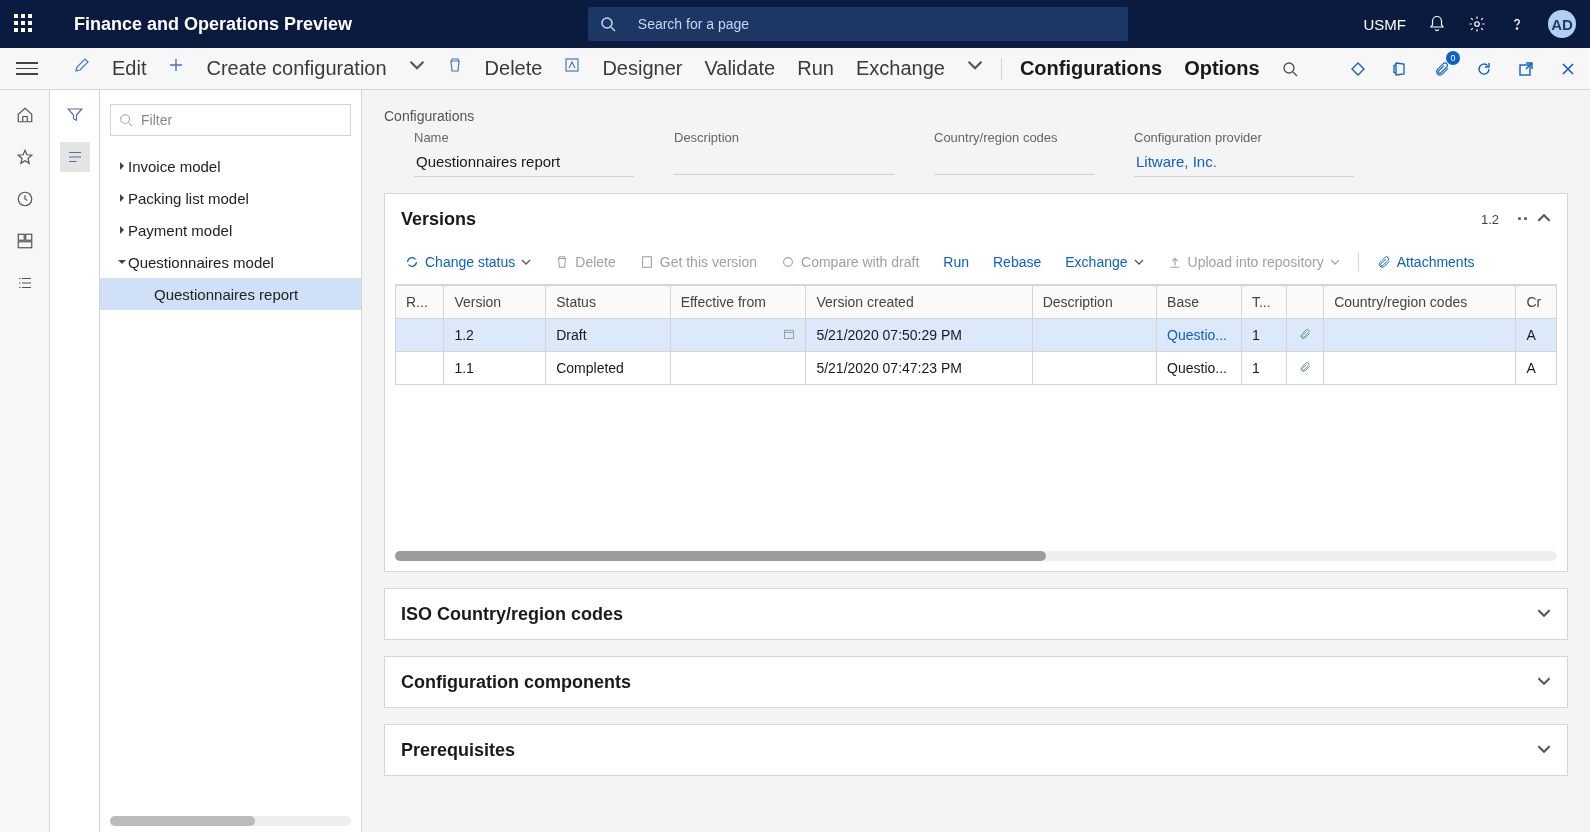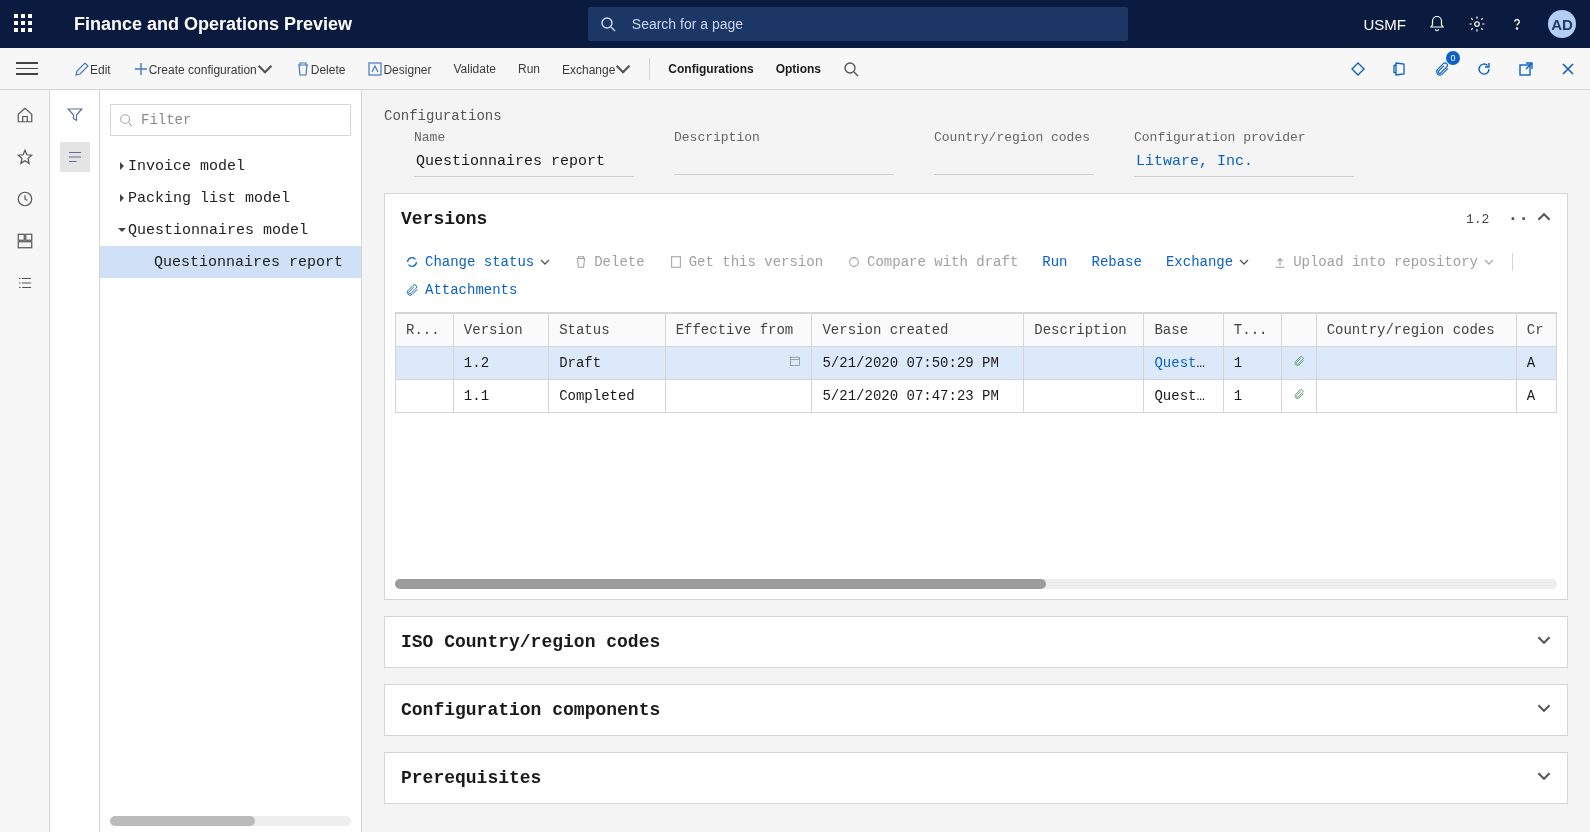--- a/index.html
+++ b/index.html
@@ -16,40 +16,40 @@
   }
   * { box-sizing: border-box; }
   html, body { margin: 0; padding: 0; height: 100%; font-family: "Segoe UI", Arial, sans-serif; font-size: 14px; color: var(--text); background: var(--bg); }
   body { width: 1590px; height: 832px; overflow: hidden; position: relative; }
 
   
   .topbar { height: 48px; background: var(--nav-dark); color: #fff; display: flex; align-items: center; padding: 0 14px; gap: 20px; }
   .topbar .waffle { width: 20px; height: 20px; display: grid; grid-template-columns: repeat(3,4px); grid-template-rows: repeat(3,4px); gap: 3px; cursor: pointer; }
   .topbar .waffle span { background: #fff; }
   .topbar .title { font-size: 18px; font-weight: 600; margin-left: 20px; }
-  .topbar .search { margin-left: auto; margin-right: auto; width: 540px; height: 34px; background: #1c3766; border-radius: 2px; display: flex; align-items: center; padding: 0 12px; gap: 16px; color: #c9d6ee; }
+  .topbar .search { margin-left: auto; margin-right: auto; width: 540px; height: 34px; background: #1c3766; border-radius: 2px; display: flex; align-items: center; padding: 0 12px; gap: 22px; color: #c9d6ee; }
   .topbar .search svg { width: 16px; height: 16px; }
   .topbar .right { display: flex; align-items: center; gap: 22px; }
   .topbar .icon { cursor: pointer; display: flex; align-items: center; }
   .topbar .avatar { width: 28px; height: 28px; border-radius: 50%; background: #b1cff3; color: #233a66; font-size: 15px; font-weight: 600; display: flex; align-items: center; justify-content: center; }
 
   
   .actionbar { height: 42px; background: var(--toolbar-bg); border-bottom: 1px solid var(--border); display: flex; align-items: center; padding: 0 8px 0 16px; gap: 2px; }
   .actionbar .hamburger { width: 22px; height: 22px; display: flex; flex-direction: column; justify-content: center; gap: 4px; cursor: pointer; margin-right: 24px; }
   .actionbar .hamburger span { height: 1.5px; background: #444; }
-  .actionbar .act { display: flex; align-items: flex-end; gap: 0; padding: 4px 10px; cursor: pointer; color: #3a3a3a; font-size: 12px; }
+  .actionbar .act { display: flex; align-items: flex-start; gap: 22px; padding: 4px 10px; cursor: pointer; color: #3a3a3a; font-size: 20px; }
   .actionbar .act svg { width: 16px; height: 16px; }
   .actionbar .act.bold { font-weight: 600; color: #1a1a1a; }
   .actionbar .sep { width: 1px; height: 22px; background: var(--border); margin: 0 6px; }
   .actionbar .right-icons { margin-left: auto; display: flex; align-items: center; gap: 14px; }
   .actionbar .right-icons .ricon { width: 28px; height: 28px; display: flex; align-items: center; justify-content: center; color: var(--link); cursor: pointer; position: relative; }
   .badge { position: absolute; top: -4px; right: -4px; min-width: 14px; height: 14px; border-radius: 7px; background: var(--link); color: #fff; font-size: 9px; display: flex; align-items: center; justify-content: center; }
 
   
-  .shell { display: flex; height: calc(100% - 48px - 42px); font-family: Liberation Mono, monospace; }
+  .shell { display: flex; height: calc(100% - 48px - 42px); }
   .leftrail { width: 50px; background: var(--toolbar-bg); border-right: 1px solid var(--border); display: flex; flex-direction: column; align-items: center; padding-top: 14px; gap: 20px; }
   .leftrail .ricon { width: 22px; height: 22px; color: #555; cursor: pointer; display: flex; align-items: center; justify-content: center; }
 
   .filterbar { width: 50px; border-right: 1px solid var(--border); background: #fff; display: flex; flex-direction: column; align-items: center; padding-top: 10px; gap: 12px; }
   .filterbar .ficon { width: 30px; height: 30px; display: flex; align-items: center; justify-content: center; cursor: pointer; color: #5b6e9e; }
   .filterbar .ficon.active { background: #e4e4e4; }
 
   .navpane { width: 262px; border-right: 1px solid var(--border); background: #fff; display: flex; flex-direction: column; }
   .navpane .filterbox { margin: 14px 10px 8px 10px; height: 32px; border: 1px solid var(--border); display: flex; align-items: center; padding: 0 8px; gap: 8px; color: #888; }
   .tree { flex: 1; overflow: auto; padding-top: 6px; }
@@ -306,20 +306,28 @@
           </span>
           <span>Invoice model</span>
         </div>
         <div class="tree-item">
           <span class="caret">
             <svg width="8" height="8" viewBox="0 0 8 8">
               <path d="M2 0l4 4-4 4z" fill="#444"></path>
             </svg>
           </span>
           <span>Packing list model</span>
+        </div>
+        <div class="tree-item">
+          <span class="caret">
+            <svg width="8" height="8" viewBox="0 0 8 8">
+              <path d="M2 0l4 4-4 4z" fill="#444"></path>
+            </svg>
+          </span>
+          <span>Payment model</span>
         </div>
         <div class="tree-item">
           <span class="caret">
             <svg width="8" height="8" viewBox="0 0 8 8">
               <path d="M0 2l4 4 4-4z" fill="#444"></path>
             </svg>
           </span>
           <span>Questionnaires model</span>
         </div>
         <div class="tree-item level2 selected">

